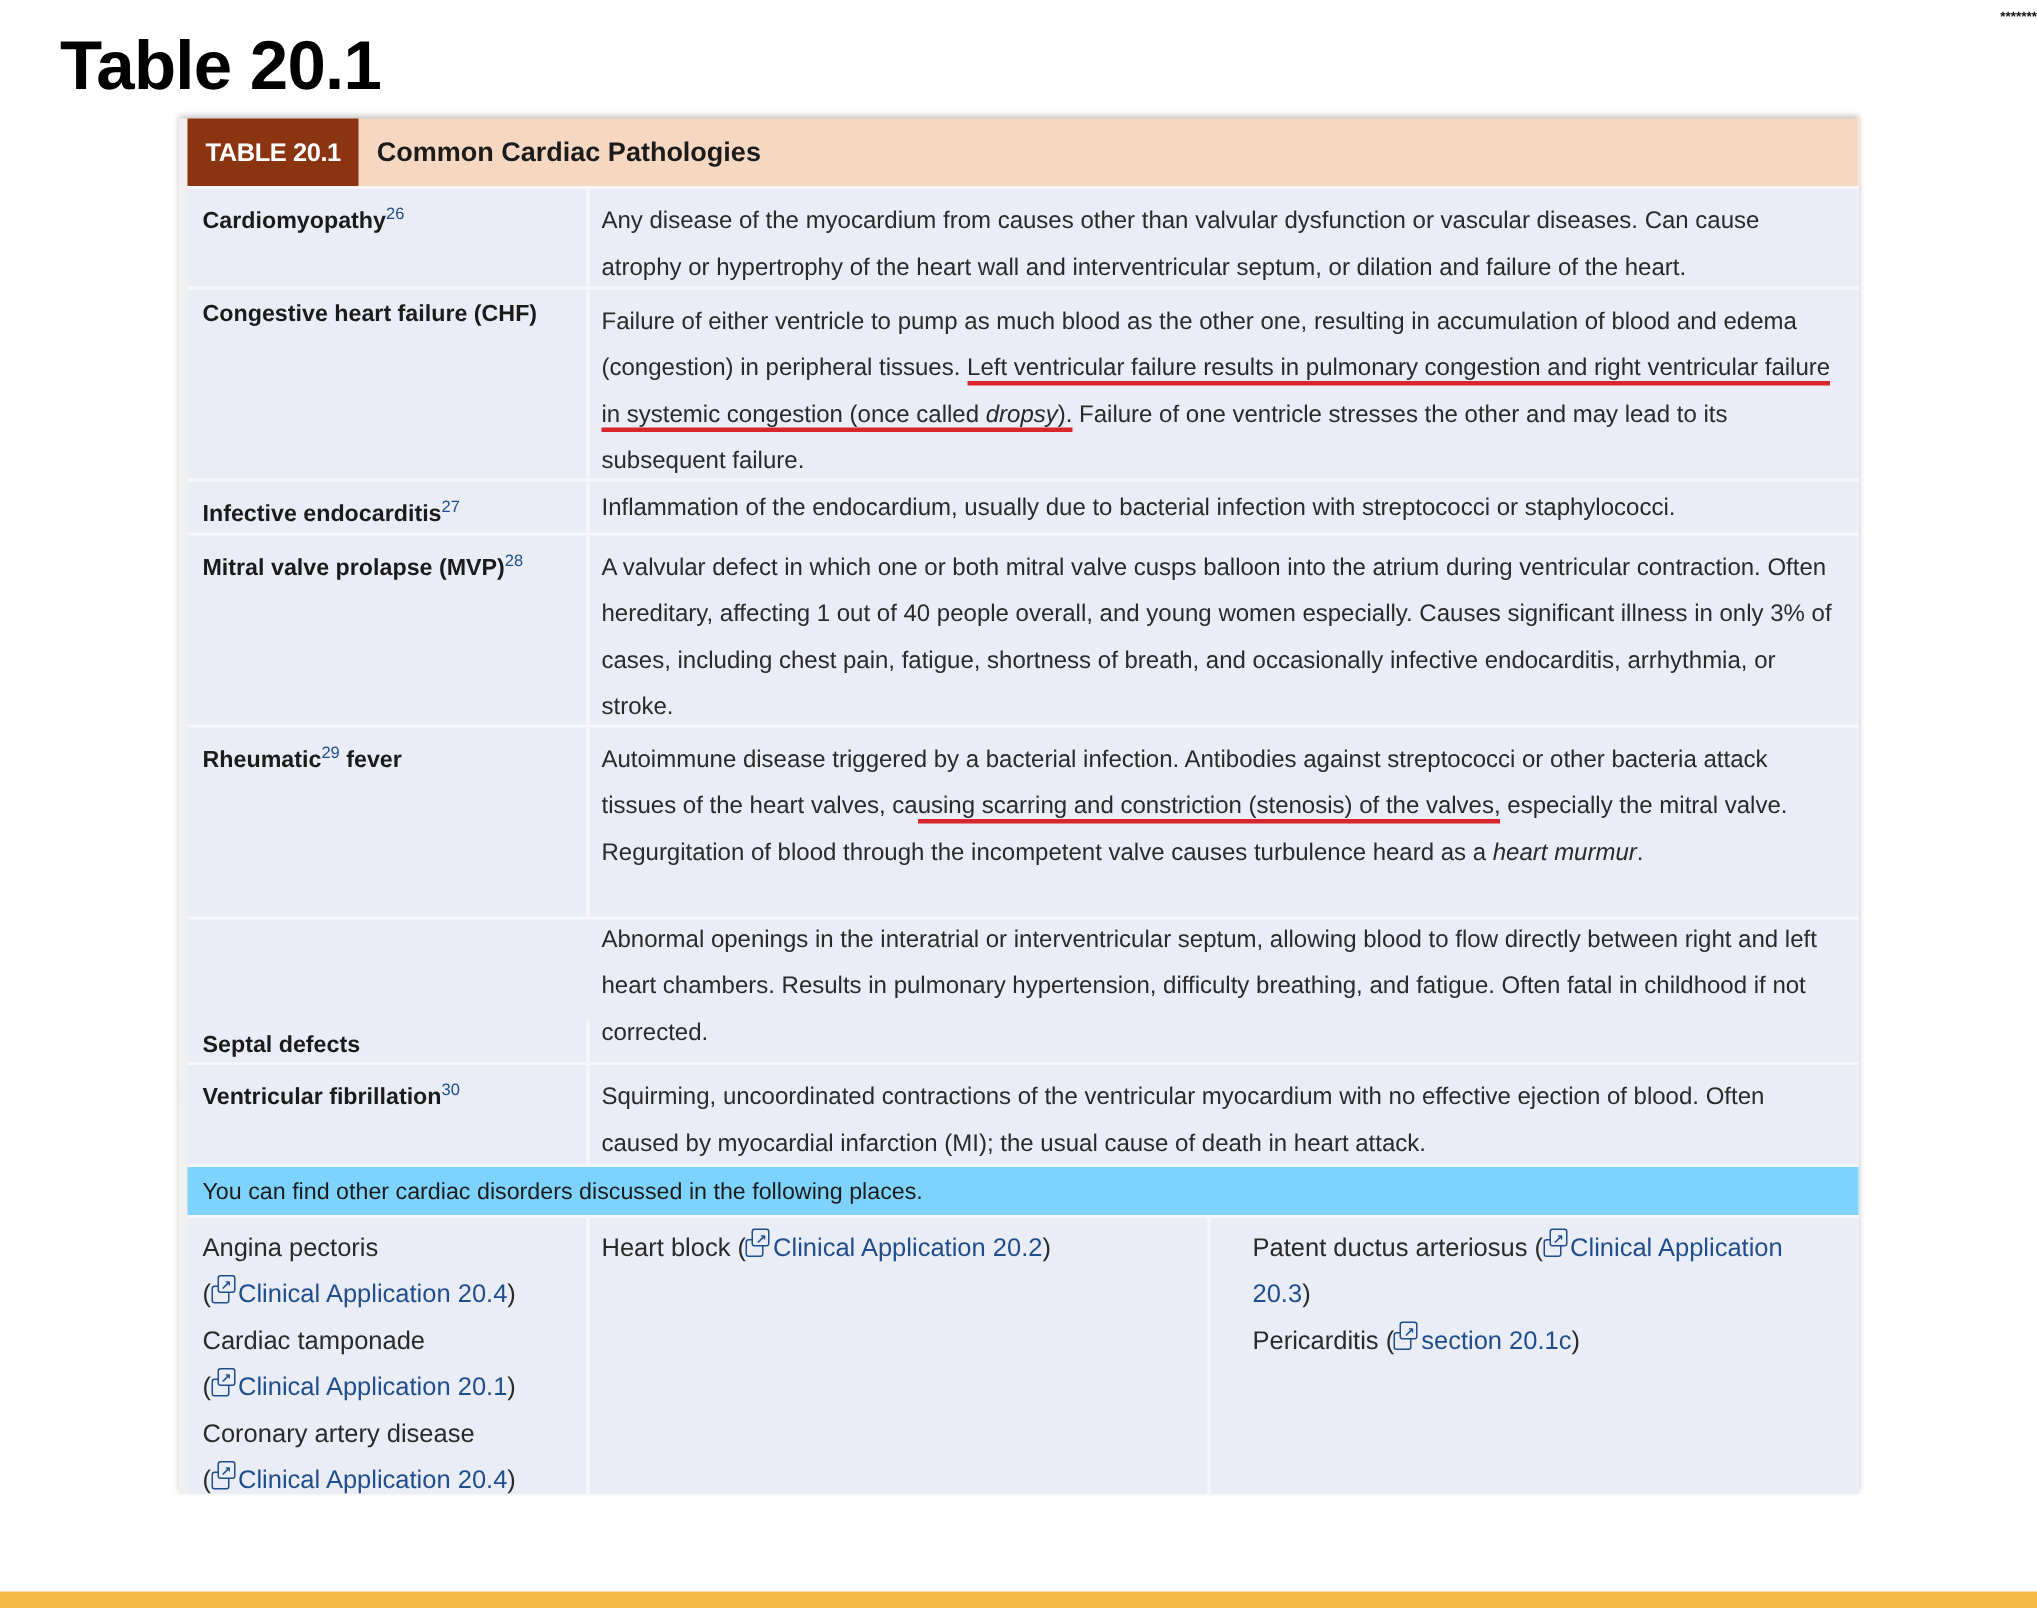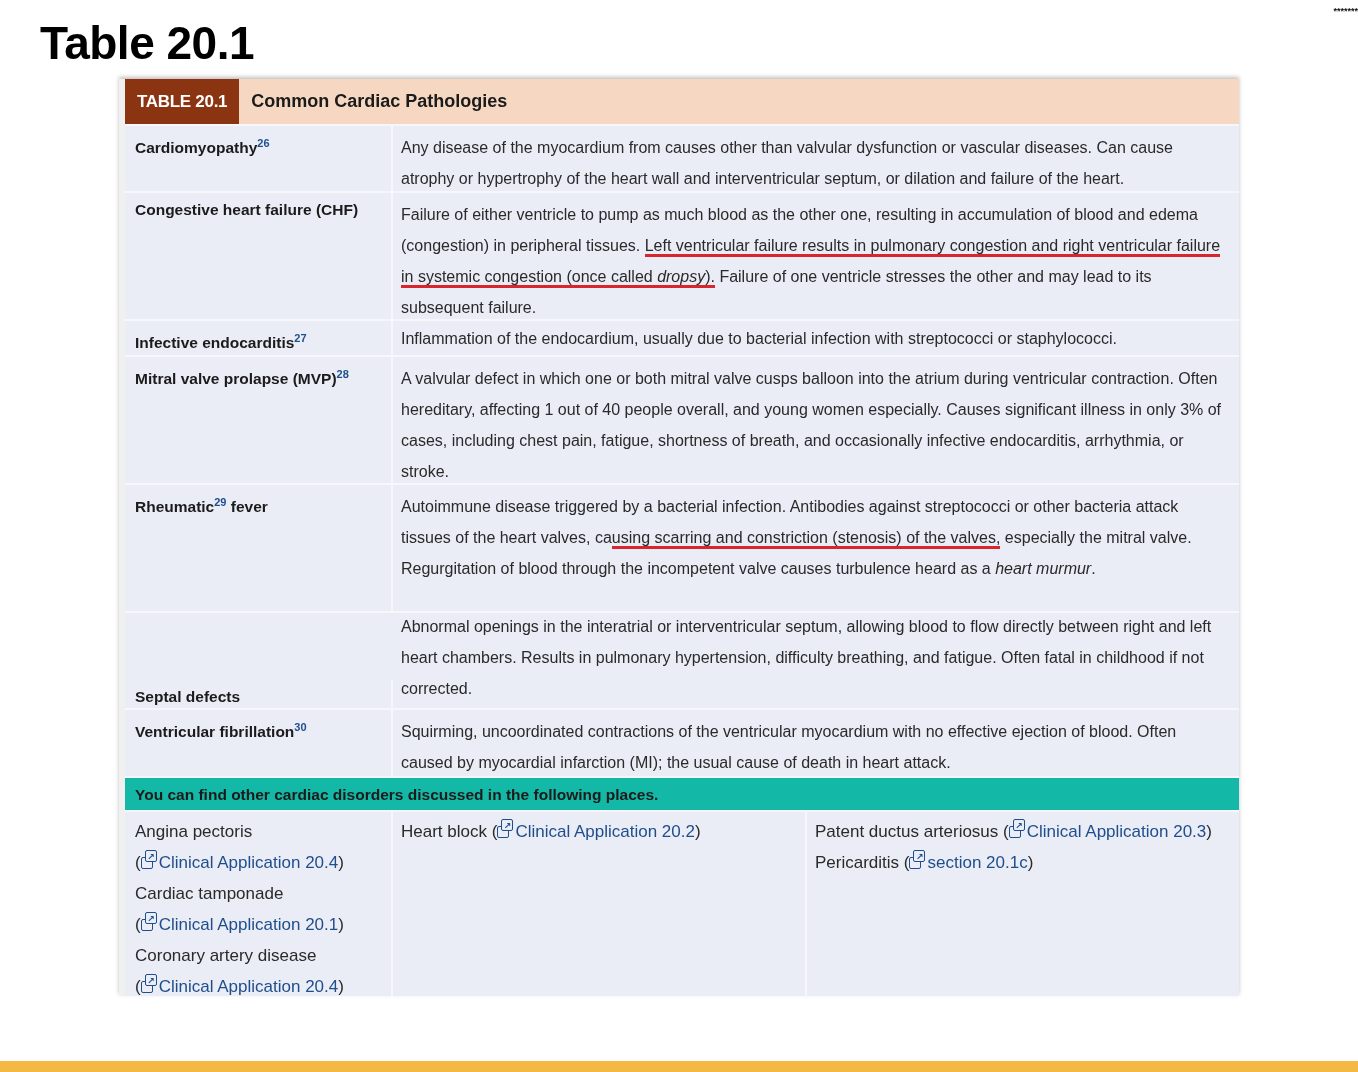--- a/index.html
+++ b/index.html
@@ -39,32 +39,32 @@
     }
     .row { display: flex; background: #eaecf6; border-top: 2px solid #f7f7fb; }
     .row .term {
       width: 268px; padding: 6px 10px 0 10px; font-weight: bold; font-size: 15.5px;
       color: #1b1b1b; border-right: 2px solid #f7f7fb; line-height: 22px;
     }
     .row .desc {
       flex: 1; padding: 6px 10px 4px 8px; font-size: 16px; color: #2a2a2a;
       line-height: 31px;
     }
-    sup { color: #1f4e8c; font-size: 11px; font-weight: bold; vertical-align: 6px; }
+    sup { color: #1f4e8c; font-size: 11px; font-weight: normal; vertical-align: 6px; }
     .uline { border-bottom: 3px solid #d8262c; padding-bottom: 0px; }
     em { font-style: italic; }
     .note-row {
-      background: #14b8a6; font-weight: bold; font-size: 15.5px; color: #1b1b1b;
+      background: #7dd3fc; font-weight: normal; font-size: 15.5px; color: #1b1b1b;
       padding: 8px 10px; border-top: 2px solid #f7f7fb; height: 34px;
     }
     .refs { display: flex; background: #eaecf6; border-top: 2px solid #f7f7fb; }
     .refs .col { padding: 4px 10px 4px 10px; font-size: 17px; color: #2a2a2a; line-height: 31px; }
     .refs .col1 { width: 268px; border-right: 2px solid #f7f7fb; }
     .refs .col2 { width: 414px; border-right: 2px solid #f7f7fb; padding-left: 8px; }
-    .refs .col3 { flex: 1; padding-left: 8px; }
+    .refs .col3 { flex: 1; padding-left: 8px; margin-left: 20px; }
     .ref-link { color: #1f4e8c; font-weight: normal; cursor: pointer; }
     .ext-icon {
       display: inline-block; width: 15px; height: 15px; position: relative;
       vertical-align: -1px; margin-right: 3px;
     }
     .ext-icon::before {
       content: ""; position: absolute; left: 0; top: 3px; width: 10px; height: 10px;
       border: 1.6px solid #1f4e8c; border-radius: 2px; background: #eaecf6;
     }
     .ext-icon::after {

